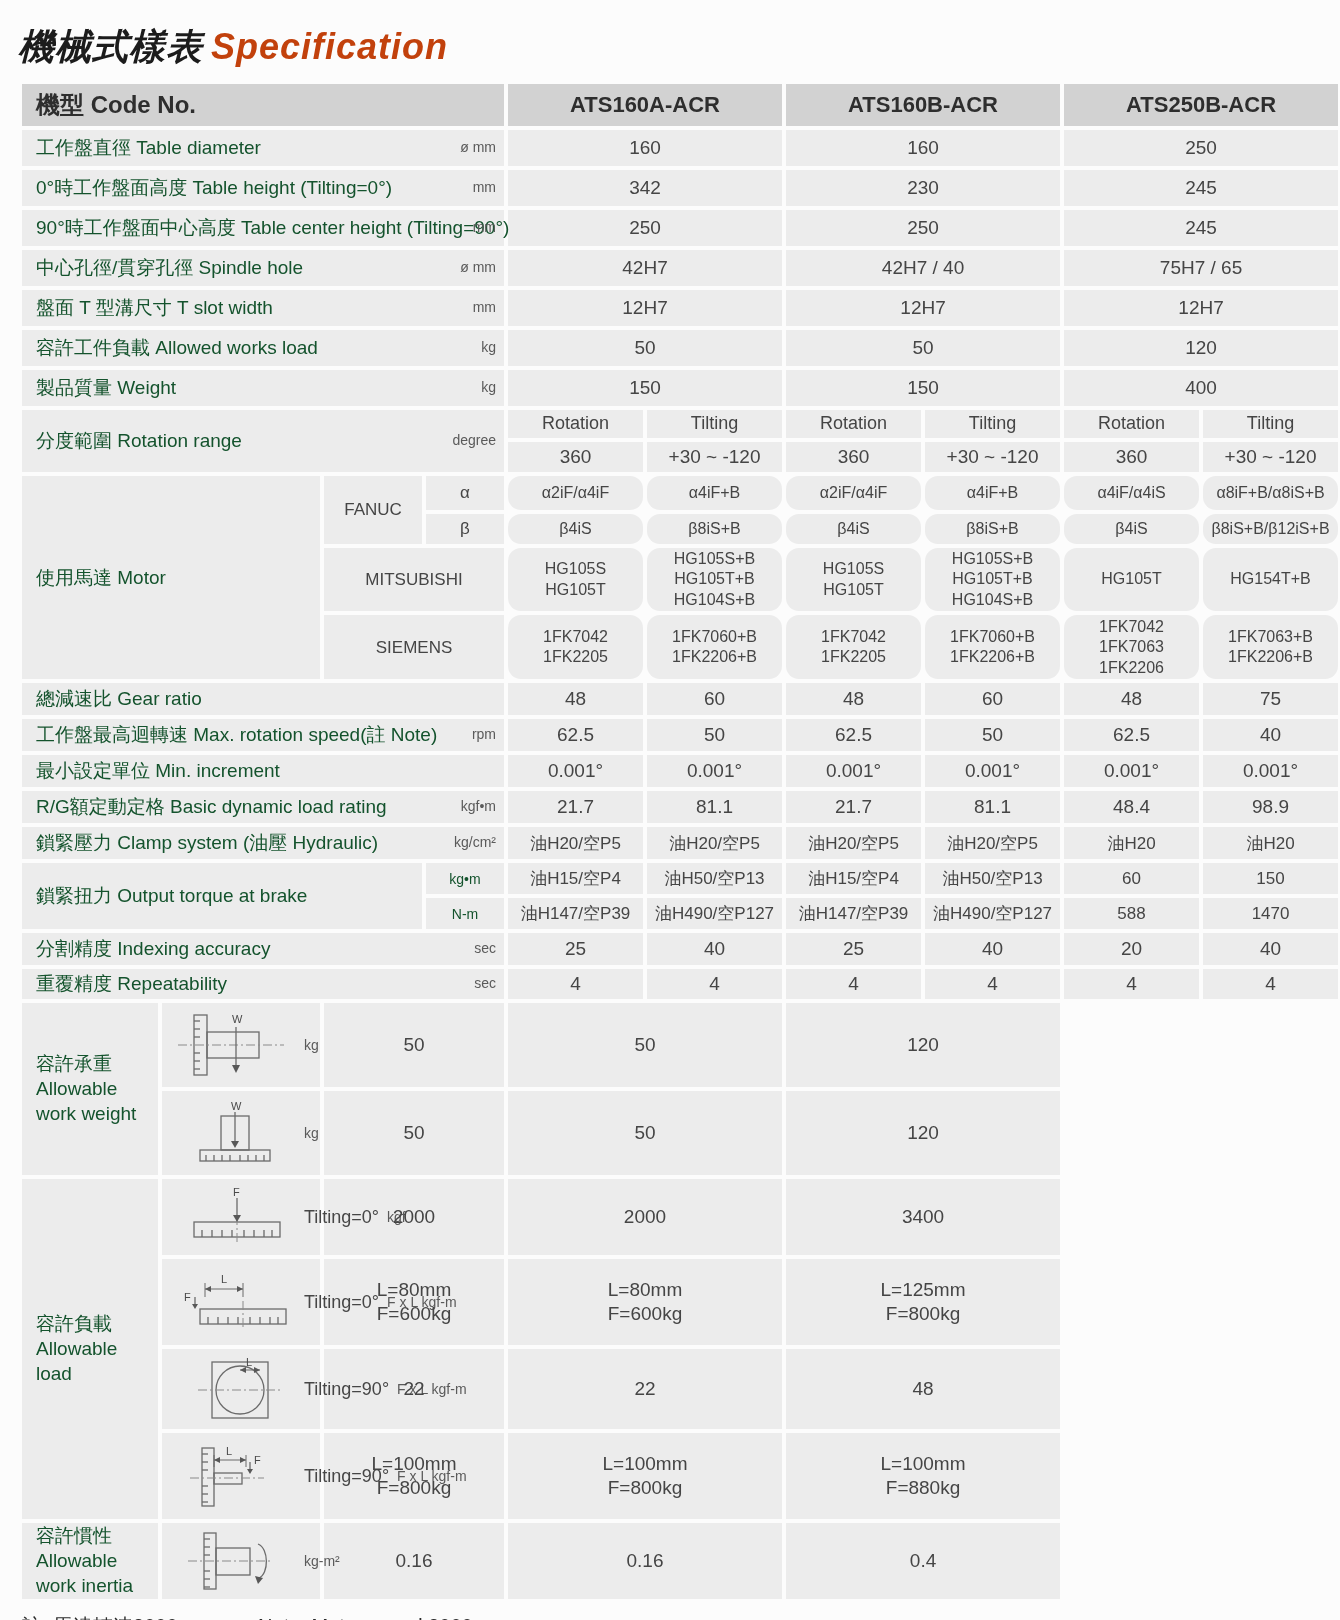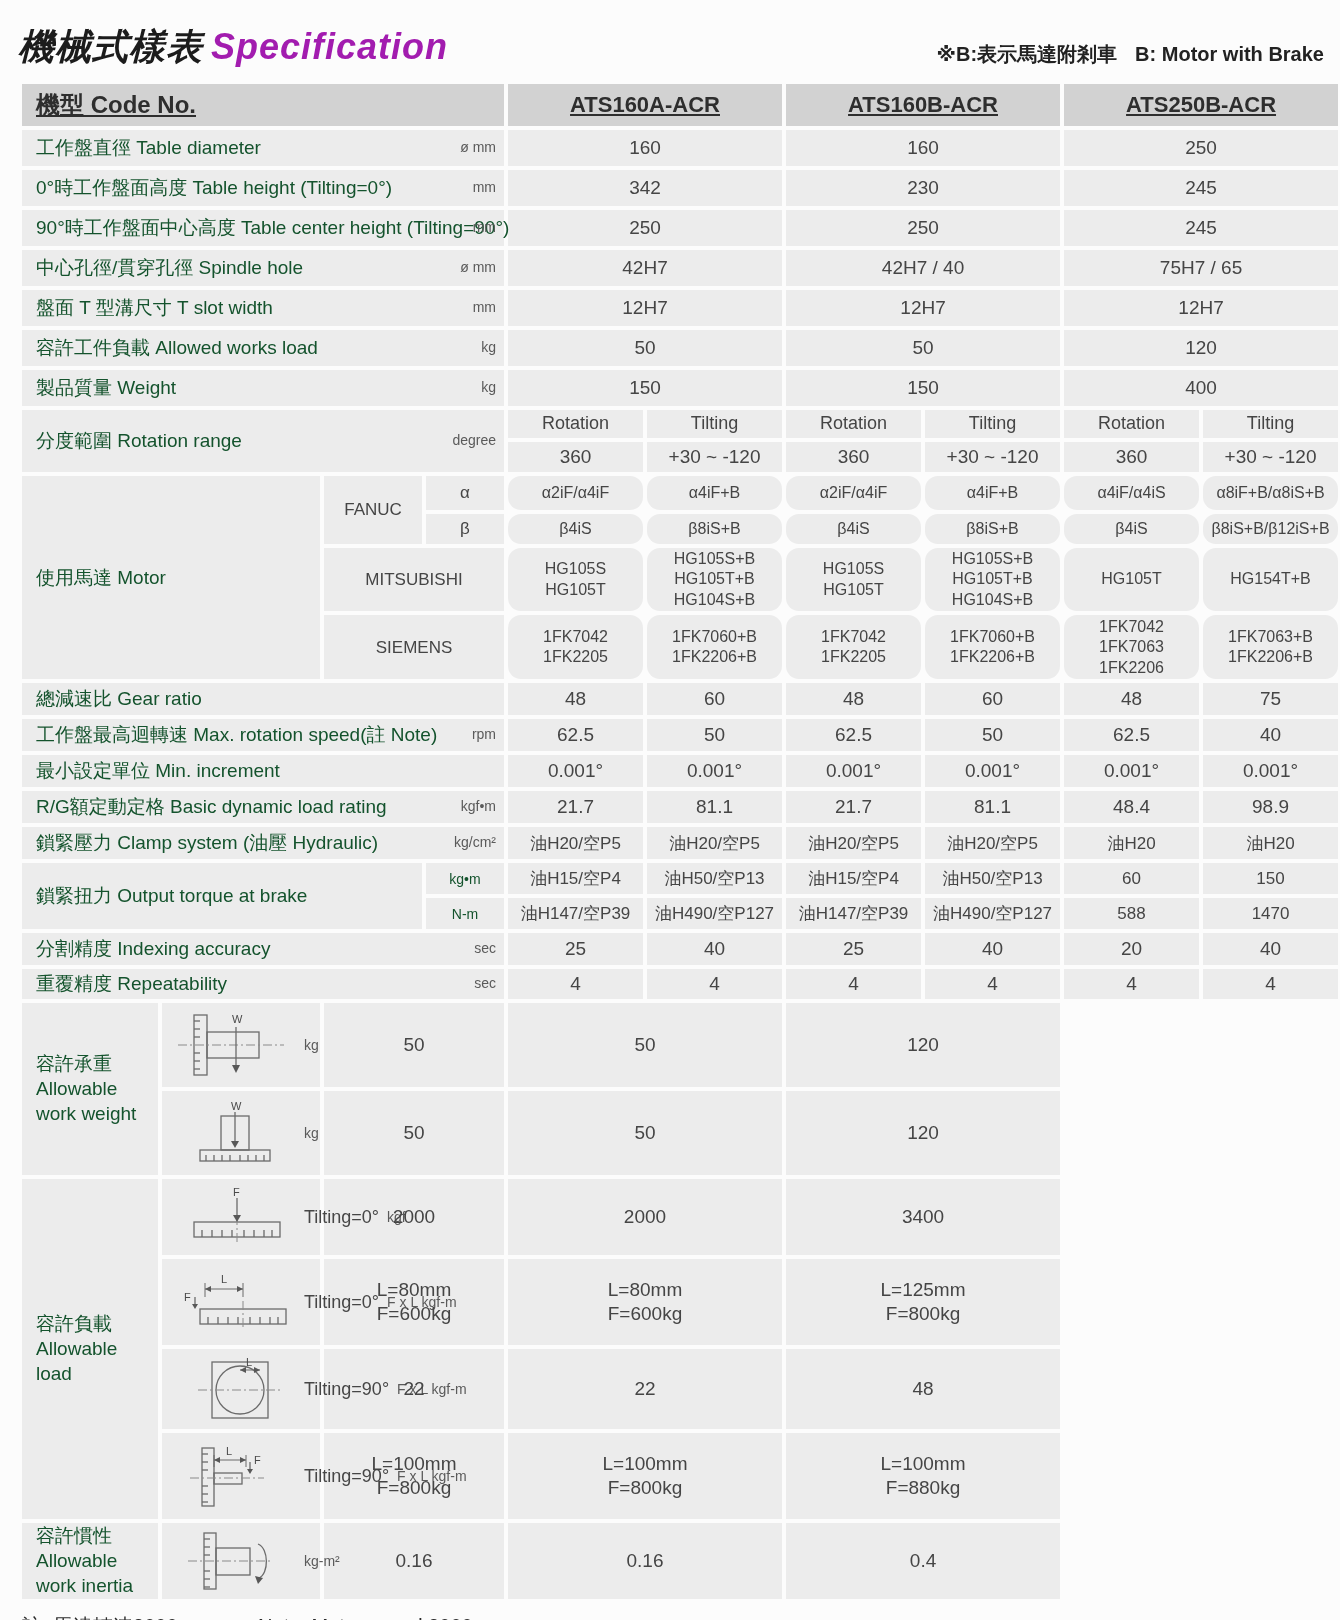--- a/index.html
+++ b/index.html
@@ -1,20 +1,20 @@
 <!DOCTYPE html>
 <html><head>
 <meta charset="utf-8">
 <style>
   html,body{margin:0;padding:0;background:#fcfcfc;}
   body{width:1340px;min-height:1620px;font-family:"Liberation Sans","DejaVu Sans",sans-serif;color:#3f3f3f;}
   .page{padding:10px 16px 0 18px;}
   .titlebar{display:flex;justify-content:space-between;align-items:flex-end;height:62px;margin-bottom:8px;}
   .title{font-size:36px;font-weight:bold;font-style:italic;letter-spacing:1px;color:#1c1c1c;}
-  .t-en{color:#a21caf;margin-left:8px;}
+  .t-en{color:#c2410c;margin-left:8px;}
   .topnote{font-size:20px;color:#222;font-weight:bold;padding-bottom:4px;}
   .topnote .n-en{margin-left:18px;font-weight:bold;}
 
   table{border-collapse:separate;border-spacing:4px;table-layout:fixed;width:1308px;}
   td{background:#ececec;vertical-align:middle;padding:1px 6px;font-size:19px;color:#454545;overflow:visible;}
   .hdr{background:#d2d2d2;font-weight:bold;text-align:center;font-size:22px;color:#2e2e2e;}
   .lblhdr{text-align:left;padding-left:14px;font-size:24px;}
   .lc{position:relative;text-align:left;padding-left:14px;}
   .lbl{font-size:19px;color:#14532d;white-space:nowrap;}
   .unit{font-size:14px;color:#5a5a5a;}
@@ -31,36 +31,33 @@
   .dc{padding:2px 8px 2px 10px;}
   .dcflex{display:flex;align-items:center;justify-content:space-between;}
   .dcflex .tilt{font-size:18px;color:#464646;flex:0 0 auto;margin-right:8px;}
   .dcflex .unit{flex:0 0 auto;text-align:center;}
   .dcflex svg{flex:0 0 auto;}
   .dg{stroke:#6b6b6b;stroke-width:1.3;fill:none;}
   .dgf{fill:#585858;stroke:none;}
   .cl{stroke:#8a8a8a;stroke-width:1;stroke-dasharray:9 3 2 3;fill:none;}
   .dim{stroke:#6b6b6b;stroke-width:1;fill:none;}
   svg text{fill:#4a4a4a;font-size:11px;font-family:"Liberation Sans",sans-serif;}
-  tr.h40 td{height:40px;text-decoration:underline;} tr.h34 td{height:34px;} tr.h26 td{height:26px;} tr.h28 td{height:28px;}
+  tr.h40 td{height:40px;} tr.h34 td{height:34px;} tr.h26 td{height:26px;} tr.h28 td{height:28px;}
   tr.h32 td{height:32px;} tr.h60 td{height:60px;} tr.h62 td{height:62px;} tr.h30 td{height:30px;}
   tr.h29 td{height:29px;} tr.h80 td{height:80px;} tr.h72 td{height:72px;} tr.h82 td{height:82px;} tr.h76 td{height:76px;}
   .footnote{margin:10px 0 0 4px;font-size:20px;color:#2a2a2a;}
   .footnote .fsp{margin-left:46px;}
 </style>
 </head>
 <body>
 
 <div class="page">
   <div class="titlebar">
     <div class="title">
       <span class="t-zh">機械式樣表</span><span class="t-en">Specification</span>
-    </div>
-    <div class="topnote">
-      <span class="n-zh">※B:表示馬達附剎車</span><span class="n-en">B: Motor with Brake</span>
     </div>
   </div>
 
   <table>
     <colgroup>
       <col style="width:136px">
         <col style="width:158px">
         <col style="width:98px">
         <col style="width:78px">
       <col style="width:135px">

